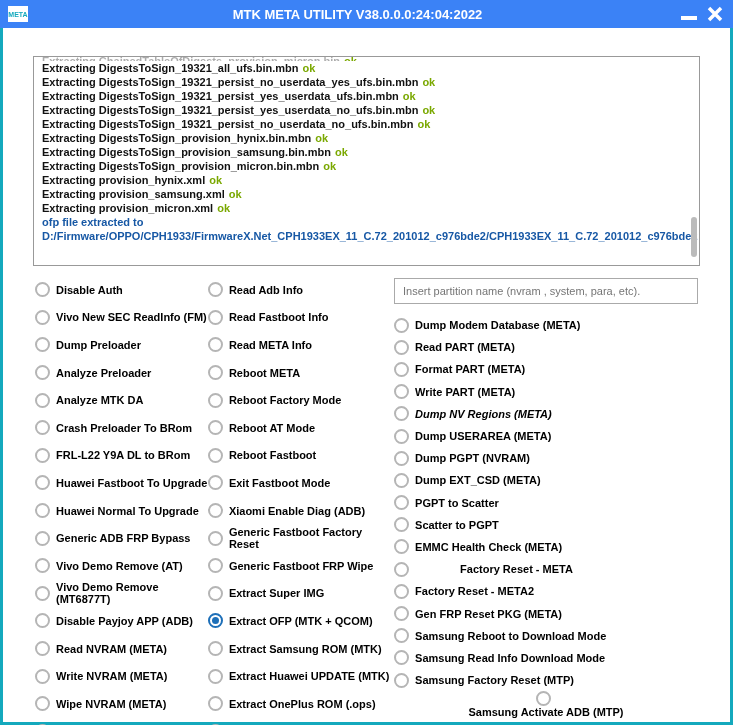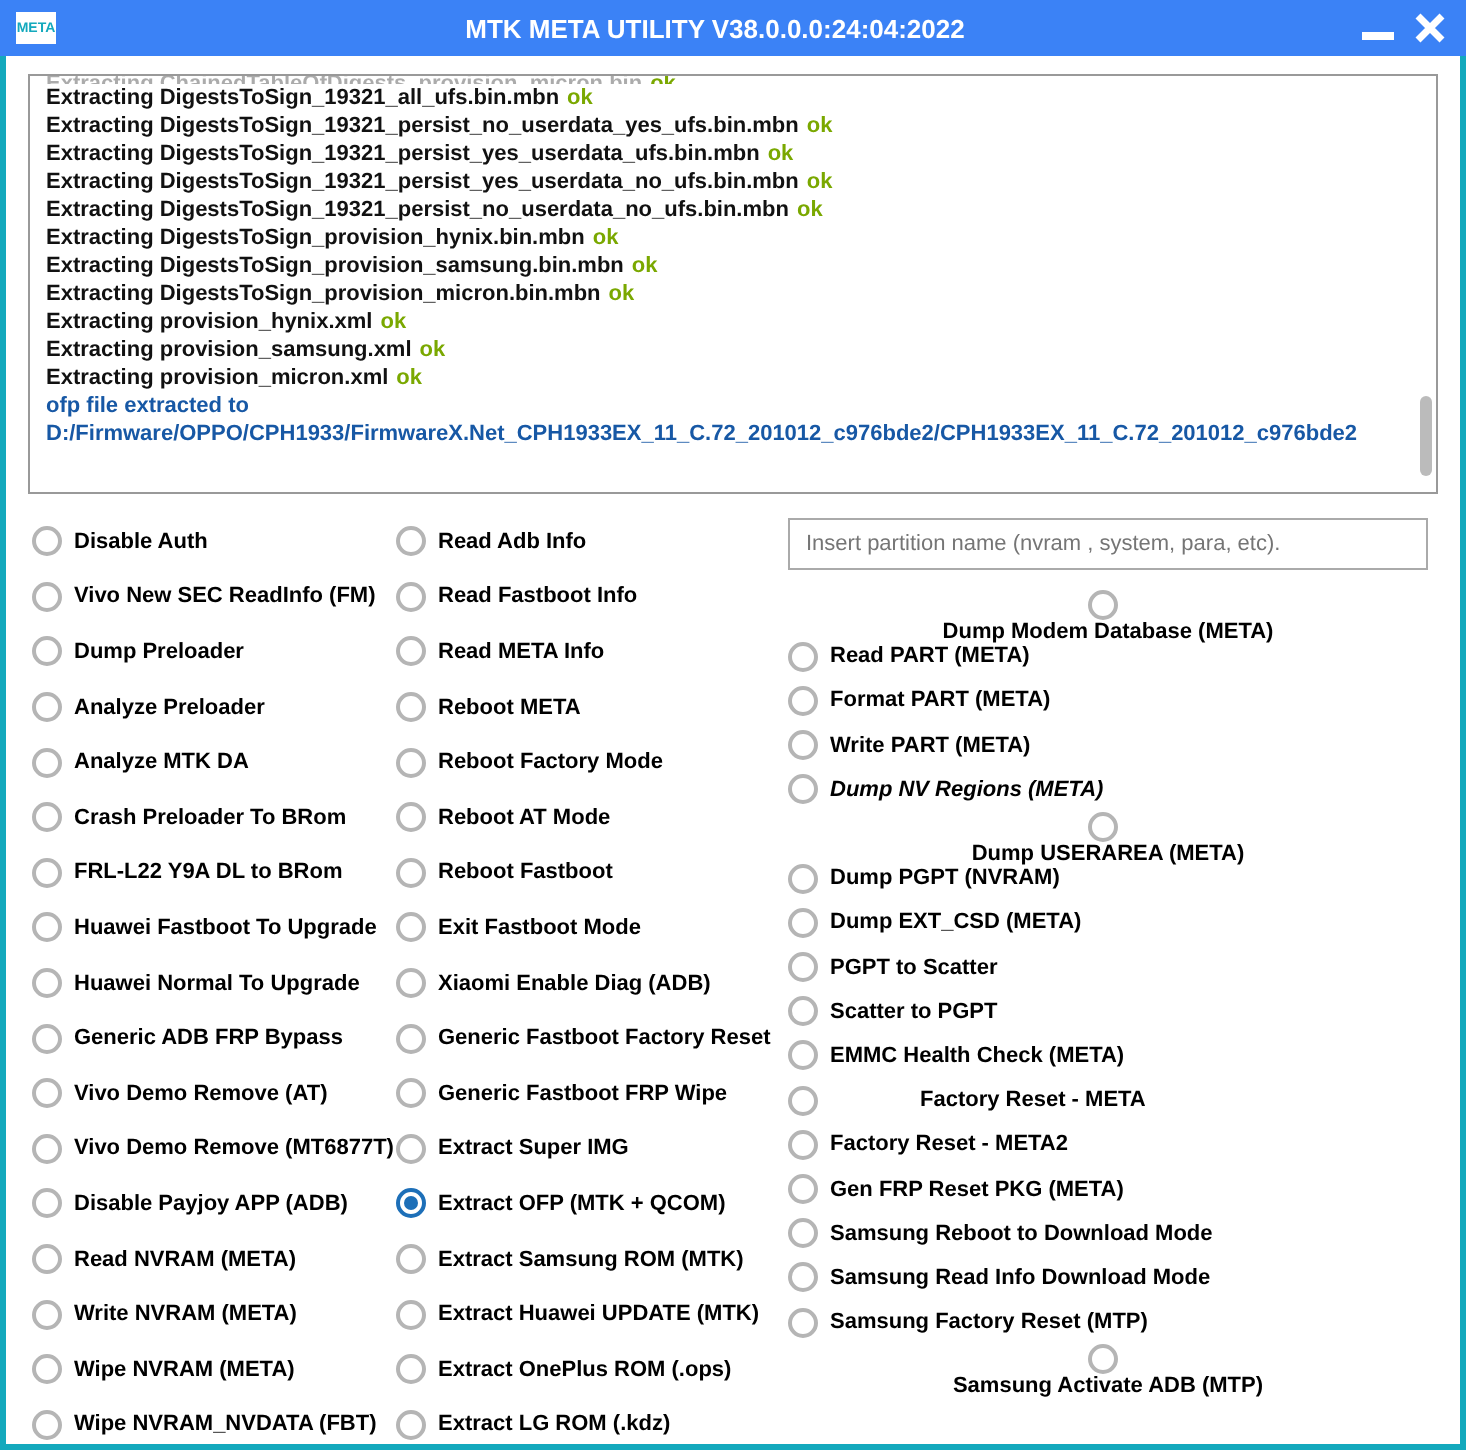--- a/index.html
+++ b/index.html
@@ -43,21 +43,21 @@
   justify-content: center;
   cursor: pointer;
   font-size: 18px;
   font-weight: bold;
 }
 .outer {
   border: 3px solid #14a9bd;
   border-top: none;
   height: 697px;
   background: #fff;
-  padding: 1px;
+  padding: 20px;
 }
 .logbox {
   border: 1px solid #999;
   background: #fff;
   height: 210px;
   margin: 8px 10px 4px 10px;
   padding: 4px 8px;
   overflow: hidden;
   position: relative;
   font-size: 11px;
@@ -318,41 +318,41 @@
           <span>Extract OnePlus ROM (.ops)</span>
         </div>
         <div class="radio-item">
           <span class="radio-circle"></span>
           <span>Extract LG ROM (.kdz)</span>
         </div>
       </div>
     <div class="col col3">
       <input class="partition-input" placeholder="Insert partition name (nvram , system, para, etc)." style="">
       <div id="col3" style="display:flex;flex-direction:column;gap:0px;">
-          <div class="radio-item" style="height: 22.2px; flex-direction: column;">
+          <div class="radio-item" style="height: 22.2px;">
             <span class="radio-circle"></span>
             <span>Dump Modem Database (META)</span>
           </div>
           <div class="radio-item" style="height: 22.2px;">
             <span class="radio-circle"></span>
             <span>Read PART (META)</span>
           </div>
           <div class="radio-item" style="height: 22.2px;">
             <span class="radio-circle"></span>
             <span>Format PART (META)</span>
           </div>
           <div class="radio-item" style="height: 22.2px;">
             <span class="radio-circle"></span>
             <span>Write PART (META)</span>
           </div>
           <div class="radio-item" style="height: 22.2px; font-style: italic;">
             <span class="radio-circle"></span>
             <span>Dump NV Regions (META)</span>
           </div>
-          <div class="radio-item" style="height: 22.2px; flex-direction: column;">
+          <div class="radio-item" style="height: 22.2px;">
             <span class="radio-circle"></span>
             <span>Dump USERAREA (META)</span>
           </div>
           <div class="radio-item" style="height: 22.2px;">
             <span class="radio-circle"></span>
             <span>Dump PGPT (NVRAM)</span>
           </div>
           <div class="radio-item" style="height: 22.2px;">
             <span class="radio-circle"></span>
             <span>Dump  EXT_CSD (META)</span>

